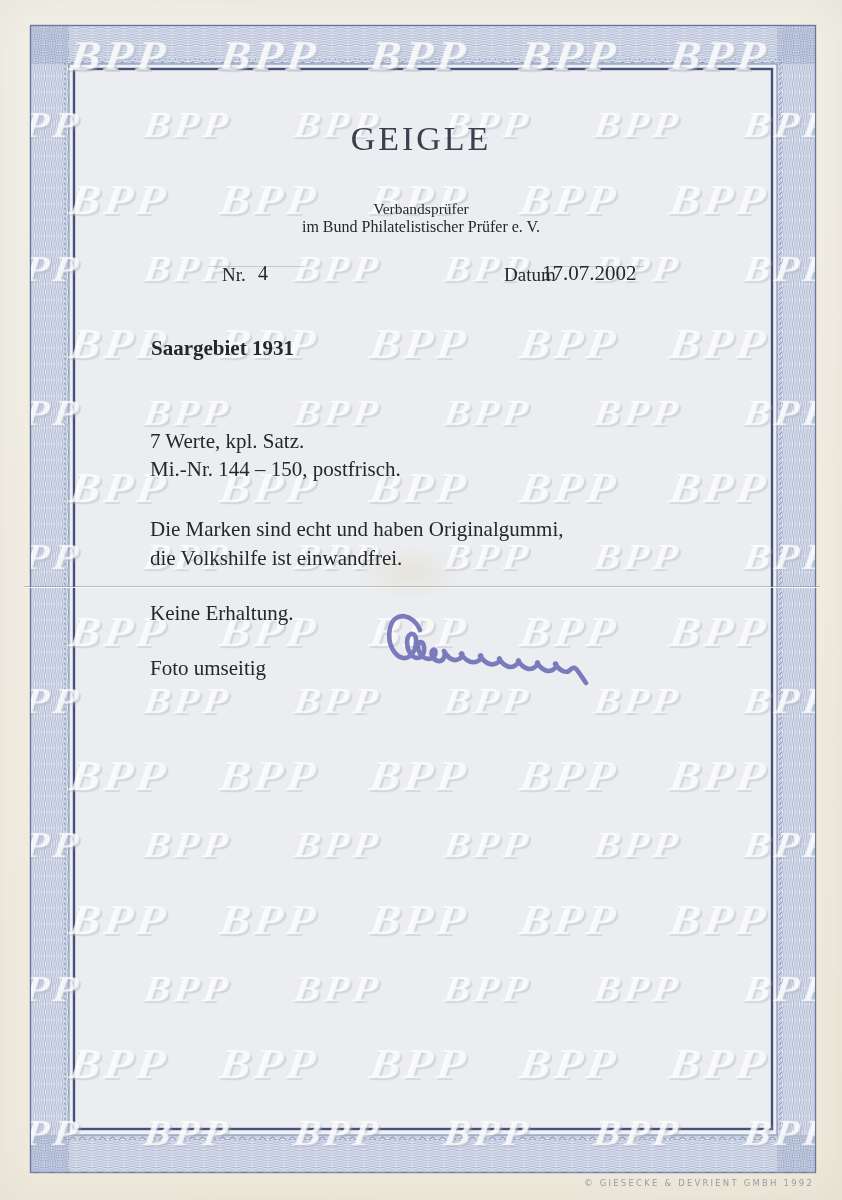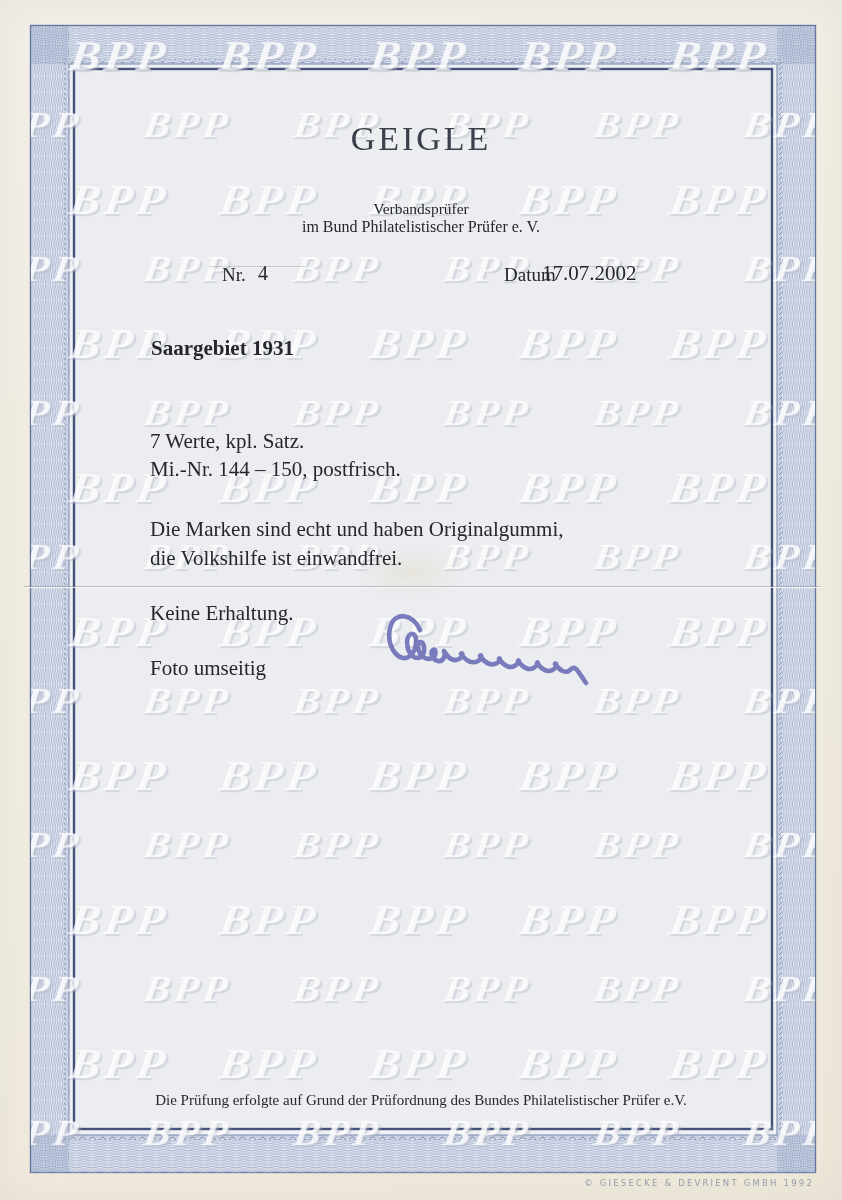--- a/index.html
+++ b/index.html
@@ -203,16 +203,15 @@
   <svg class="sig" width="240" height="100" viewBox="0 0 240 100">
     <path d="M40,22 C34,6 14,2 10,20 C6,40 20,56 30,48 C38,41 38,24 31,26 C25,29 26,44 34,49
              C40,52 45,47 44,39 C43,32 38,33 38,39 C39,48 46,53 52,50 C57,47 56,40 53,42
              C50,44 52,52 58,53 C63,54 66,48 64,43
              C68,50 73,54 79,51 C83,49 83,44 81,46 C86,53 92,56 98,53 C102,51 102,46 100,48
              C106,56 112,58 117,55 C121,53 120,49 119,51 C125,59 131,61 136,57 C140,54 139,51 138,53
              C144,61 150,63 155,59 C159,56 158,53 157,55 C163,63 169,65 174,61 C178,58 176,54 175,56
              C181,64 187,66 191,61 C196,57 198,64 206,75" fill="none" stroke="#6a6bb4" stroke-width="4.6" stroke-linecap="round" stroke-linejoin="round" opacity="0.88"></path>
   </svg>
 
-  <div class="txt center footer-legal">Die Prüfung erfolgte auf Grund der Prüfordnung des Bundes Philatelistischer Prüfer e.V.</div>
 
   <div class="abs credit">© GIESECKE &amp; DEVRIENT GMBH 1992</div>
 </div>
 
 </body></html>

